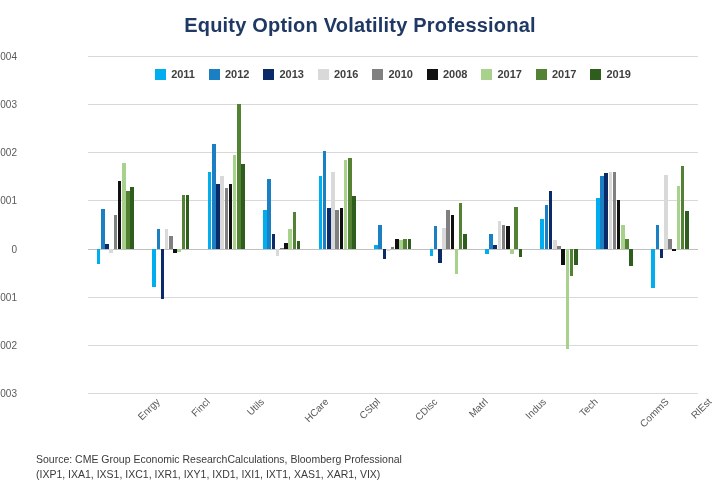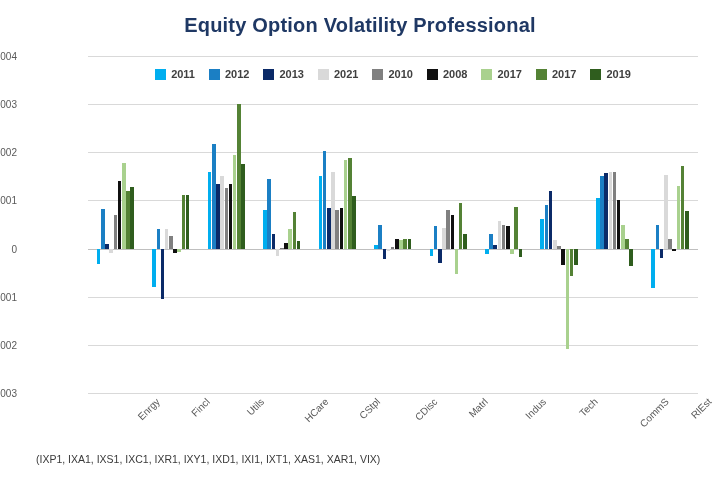--- a/index.html
+++ b/index.html
@@ -238,21 +238,21 @@
       <div class="legend-item">
         <span class="legend-swatch" style="background: rgb(27, 127, 196);"></span>
         <span class="legend-label">2012</span>
       </div>
       <div class="legend-item">
         <span class="legend-swatch" style="background: rgb(11, 42, 104);"></span>
         <span class="legend-label">2013</span>
       </div>
       <div class="legend-item">
         <span class="legend-swatch" style="background: rgb(217, 217, 217);"></span>
-        <span class="legend-label">2021</span>
+        <span class="legend-label">2016</span>
       </div>
       <div class="legend-item">
         <span class="legend-swatch" style="background: rgb(128, 128, 128);"></span>
         <span class="legend-label">2010</span>
       </div>
       <div class="legend-item">
         <span class="legend-swatch" style="background: rgb(16, 16, 16);"></span>
         <span class="legend-label">2008</span>
       </div>
       <div class="legend-item">
@@ -277,16 +277,17 @@
       <div class="xlabel" style="left: 261.545px;">CStpl</div>
       <div class="xlabel" style="left: 317px;">CDisc</div>
       <div class="xlabel" style="left: 372.455px;">Matrl</div>
       <div class="xlabel" style="left: 427.909px;">Indus</div>
       <div class="xlabel" style="left: 483.364px;">Tech</div>
       <div class="xlabel" style="left: 538.818px;">CommS</div>
       <div class="xlabel" style="left: 594.273px;">RlEst</div>
     </div>
 
   <div class="source" id="source">
+      <div>Source: CME Group Economic ResearchCalculations, Bloomberg Professional</div>
       <div>(IXP1, IXA1, IXS1, IXC1, IXR1, IXY1, IXD1, IXI1, IXT1, XAS1, XAR1, VIX)</div>
     </div>
 
 </div>
 
 </body></html>

